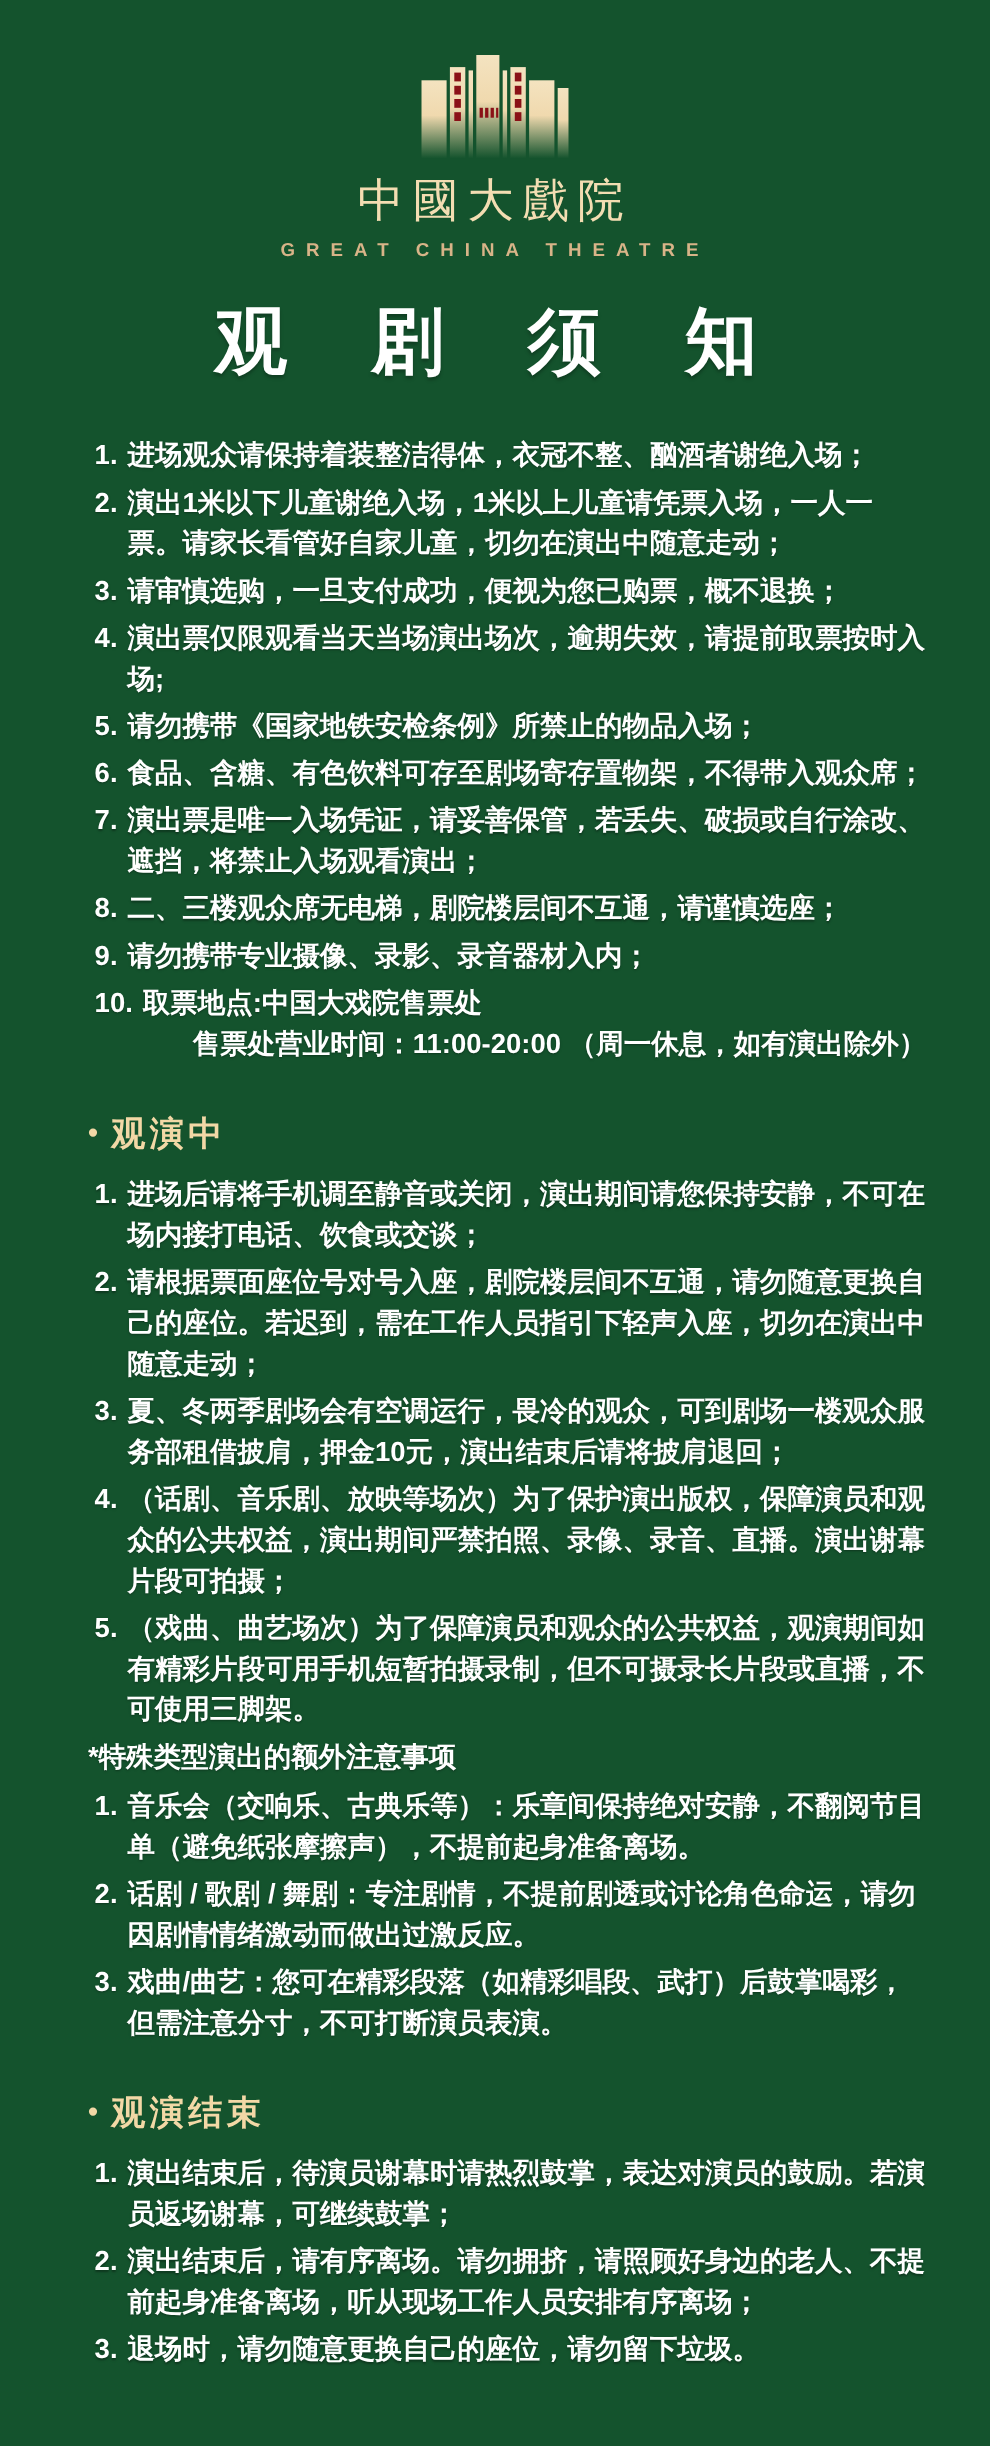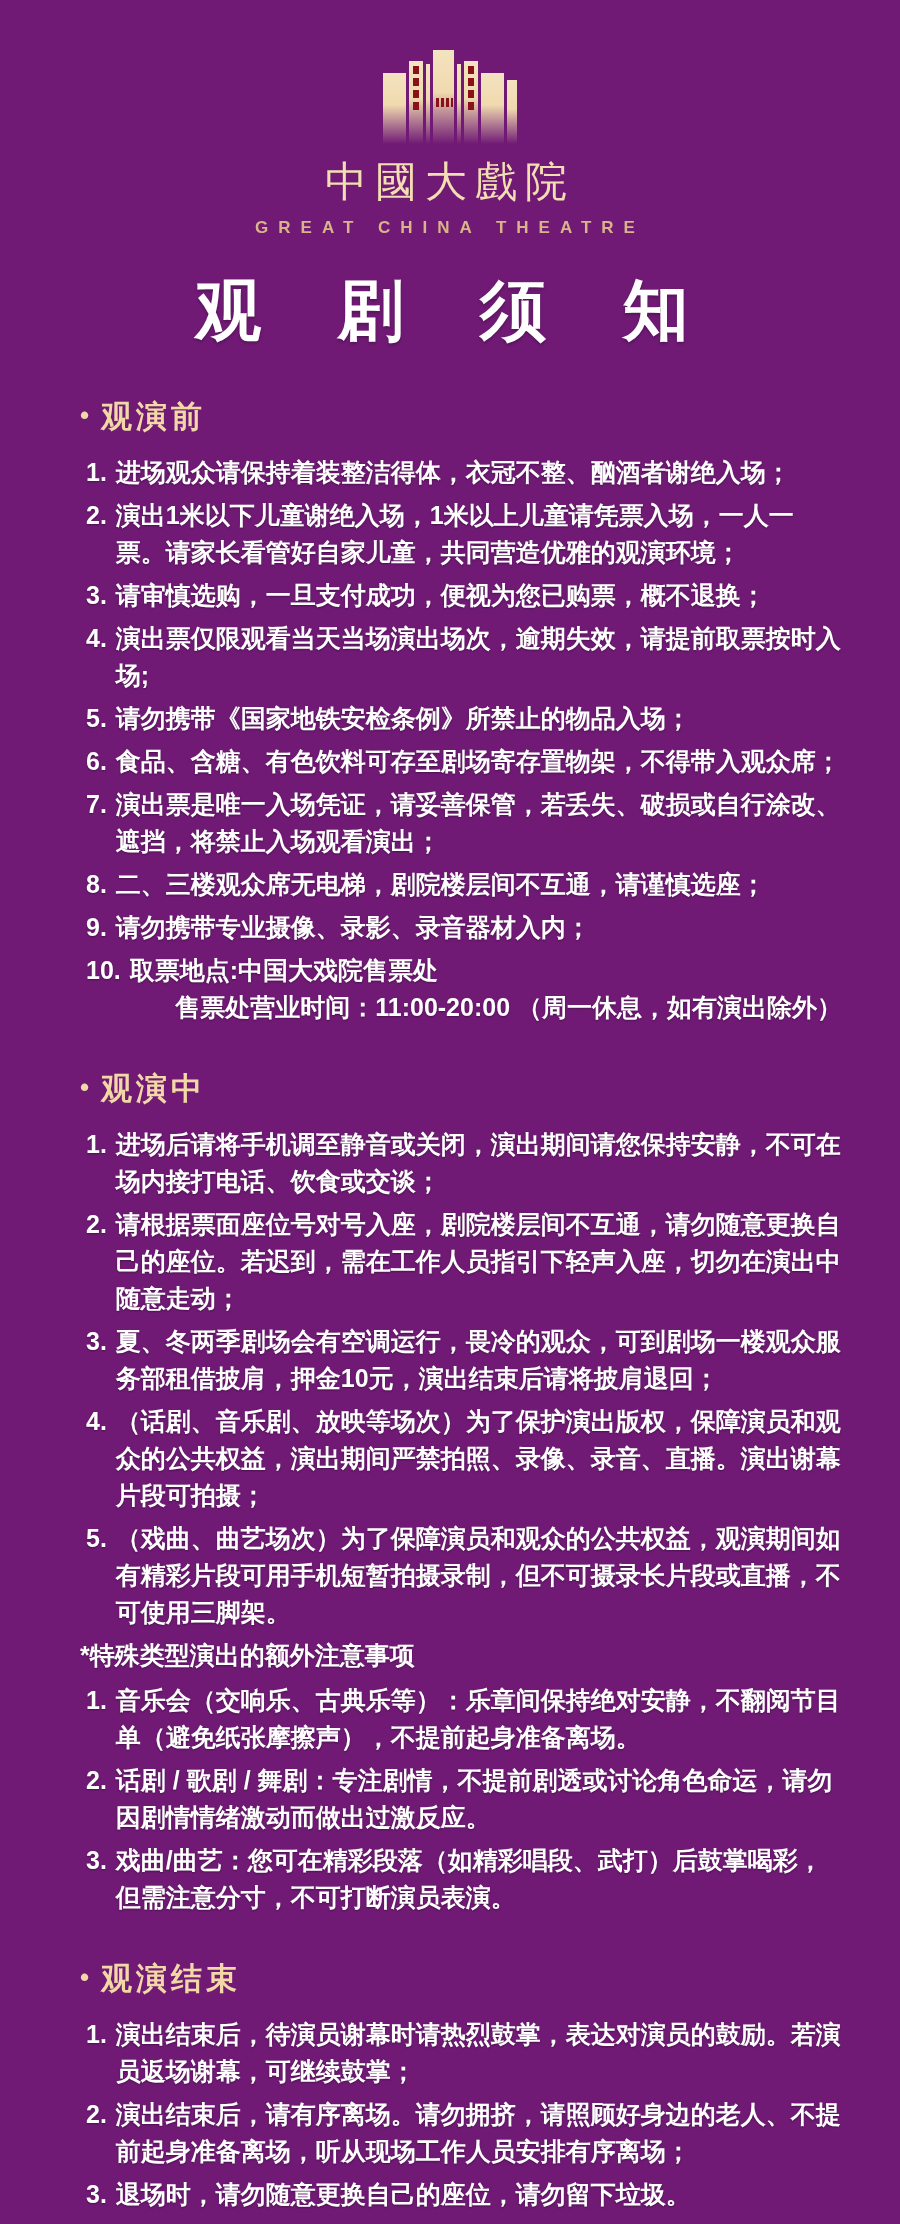--- a/index.html
+++ b/index.html
@@ -4,21 +4,21 @@
 <style>
   html,body { margin:0; padding:0; }
   body {
     background:#5c0c10;
     font-family:"Liberation Sans", sans-serif;
   }
   .poster {
     width:900px;
     min-height:2224px;
     margin:0 auto;
-    background:#701a75;
+    background:#14532d;
     box-sizing:border-box;
     overflow:hidden;
   }
   
   .brand {
     padding-top:50px;
     text-align:center;
   }
   .brand-icon { display:block; margin:0 auto; }
   .brand-zh {
@@ -131,35 +131,34 @@
     </svg>
     <div class="brand-zh">中國大戲院</div>
     <div class="brand-en">GREAT CHINA THEATRE</div>
   </div>
 
   <div class="page-title">观 剧 须 知</div>
 
   <div class="content">
 
     <div class="section">
-      <h2 class="section-title"><span class="bullet">•</span><span>观演前</span></h2>
       <div>
 
           <div class="item">
             <span class="num">1.</span>
             <span class="text">
               <span>进场观众请保持着装整洁得体，衣冠不整、酗酒者谢绝入场；</span>
               
             </span>
           </div>
 
           <div class="item">
             <span class="num">2.</span>
             <span class="text">
-              <span>演出1米以下儿童谢绝入场，1米以上儿童请凭票入场，一人一 票。请家长看管好自家儿童，共同营造优雅的观演环境；</span>
+              <span>演出1米以下儿童谢绝入场，1米以上儿童请凭票入场，一人一 票。请家长看管好自家儿童，切勿在演出中随意走动；</span>
               
             </span>
           </div>
 
           <div class="item">
             <span class="num">3.</span>
             <span class="text">
               <span>请审慎选购，一旦支付成功，便视为您已购票，概不退换；</span>
               
             </span>

